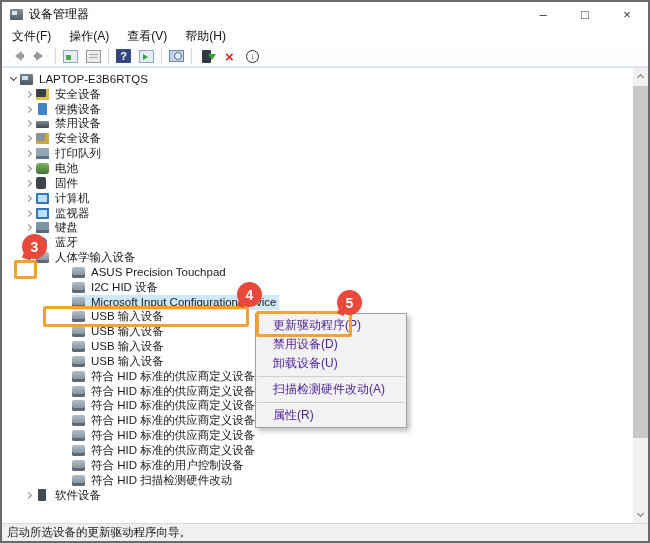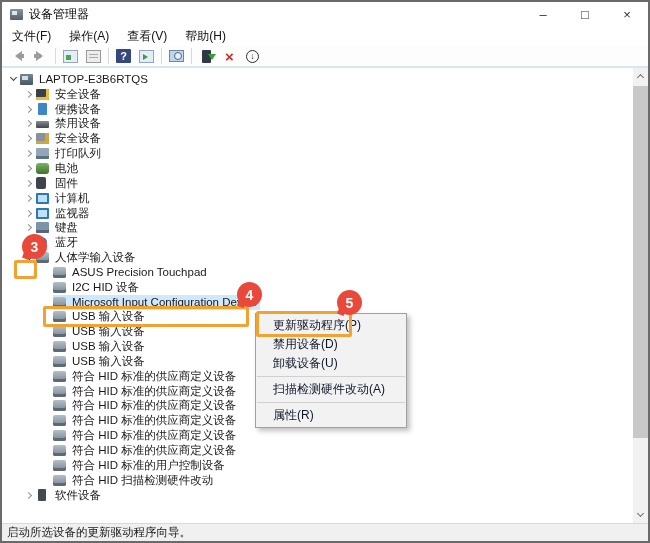--- a/index.html
+++ b/index.html
@@ -42,21 +42,21 @@
   .scanico::after { content:""; position:absolute; right:1px; top:1px; width:6px; height:6px; border:1.5px solid #51697f; border-radius:50%; background:rgba(255,255,255,.6); }
   .drvico { width:9px; height:13px; background:#2f3a42; border-radius:1px; position:relative; }
   .drvico::after { content:""; position:absolute; right:-5px; bottom:-1px; width:0; height:0; border:4px solid transparent; border-top:6px solid #35a13b; }
   .xico { color:#d22c21; font-weight:bold; font-size:15px; line-height:1; }
   .disico { width:13px; height:13px; border:1.5px solid #2f2f2f; border-radius:50%; display:flex; align-items:center; justify-content:center; font-size:9px; color:#2f2f2f; }
 
   
   .content { position:absolute; left:0; top:66px; right:0; bottom:18px; background:#fff; }
   .tree { position:absolute; left:0; top:0; right:15px; bottom:0; padding-top:4px; overflow:hidden; }
   .row { height:14.85px; display:flex; align-items:center; font-size:11.5px; color:#1a1a1a; white-space:nowrap; }
-  .lv0 { padding-left:5px; } .lv1 { padding-left:21px; } .lv2 { padding-left:51px; }
+  .lv0 { padding-left:5px; } .lv1 { padding-left:21px; } .lv2 { padding-left:70px; }
   .chev { width:13px; flex:0 0 13px; display:flex; align-items:center; justify-content:center; }
   .chev i { display:block; width:5px; height:5px; border-right:1.2px solid #8f8f8f; border-bottom:1.2px solid #8f8f8f; transform:rotate(-45deg); margin-left:-2px; }
   .chev.open i { transform:rotate(45deg); border-color:#3d3d3d; margin-top:-3px; margin-left:0; }
   .rowinner { display:flex; align-items:center; padding:0 3px 0 0; height:100%; }
   .row.selected .rowinner { background:#cfe8fb; }
   .tico { width:13px; height:11px; flex:0 0 13px; margin-right:6px; border-radius:1px; position:relative; }
   .i-root { background:linear-gradient(#79868f,#4a565f); }
   .i-root::after { content:""; position:absolute; left:2px; top:2px; width:6px; height:4px; background:#cfe0ea; }
   .i-security { background:#3a4048; box-shadow:inset -3px -3px 0 #e3bd3e; }
   .i-portable { background:#3f86c9; width:9px; flex-basis:9px; margin-left:2px; margin-right:8px; height:12px; }
@@ -79,21 +79,21 @@
   .sb-up { top:0; } .sb-up i { transform:rotate(-135deg); margin-top:3px; }
   .sb-down { bottom:0; } .sb-down i { transform:rotate(45deg); margin-bottom:3px; }
   .sb-thumb { position:absolute; left:0; top:18px; width:15px; height:352px; background:#c8c8c8; }
 
   
   .statusbar { position:absolute; left:0; right:0; bottom:0; height:18px; background:#f0f0f0; border-top:1px solid #d9d9d9; display:flex; align-items:center; padding-left:5px; }
   .status-text { font-size:11.5px; color:#1a1a1a; }
 
   
   .ctx { position:absolute; left:253px; top:311px; width:152px; background:#f2f2f2; border:1px solid #a0a0a0; box-shadow:3px 3px 5px rgba(0,0,0,.25); z-index:20; padding:2px 0; }
-  .ctx-item { height:19px; display:flex; align-items:center; padding-left:17px; font-size:12px; color:#0f172a; }
+  .ctx-item { height:19px; display:flex; align-items:center; padding-left:17px; font-size:12px; color:#4c1d95; }
   .ctx-item.bold { font-weight:normal; }
   .ctx-sep { height:1px; background:#d0d0d0; margin:3px 1px; }
 
   
   .marker { position:absolute; width:25px; height:25px; border-radius:50%; background:#e8493b; color:#fff; font-size:14px; font-weight:bold; display:flex; align-items:center; justify-content:center; z-index:40; }
   .marker::after { content:""; position:absolute; left:1px; bottom:0px; width:7px; height:7px; background:#e8493b; transform:rotate(20deg); z-index:-1; }
   .m3 { left:20px; top:232px; }
   .m4 { left:235px; top:280px; }
   .m5 { left:335px; top:288px; }
   .hibox { position:absolute; border:3px solid #f0a232; border-radius:2px; z-index:30; }

